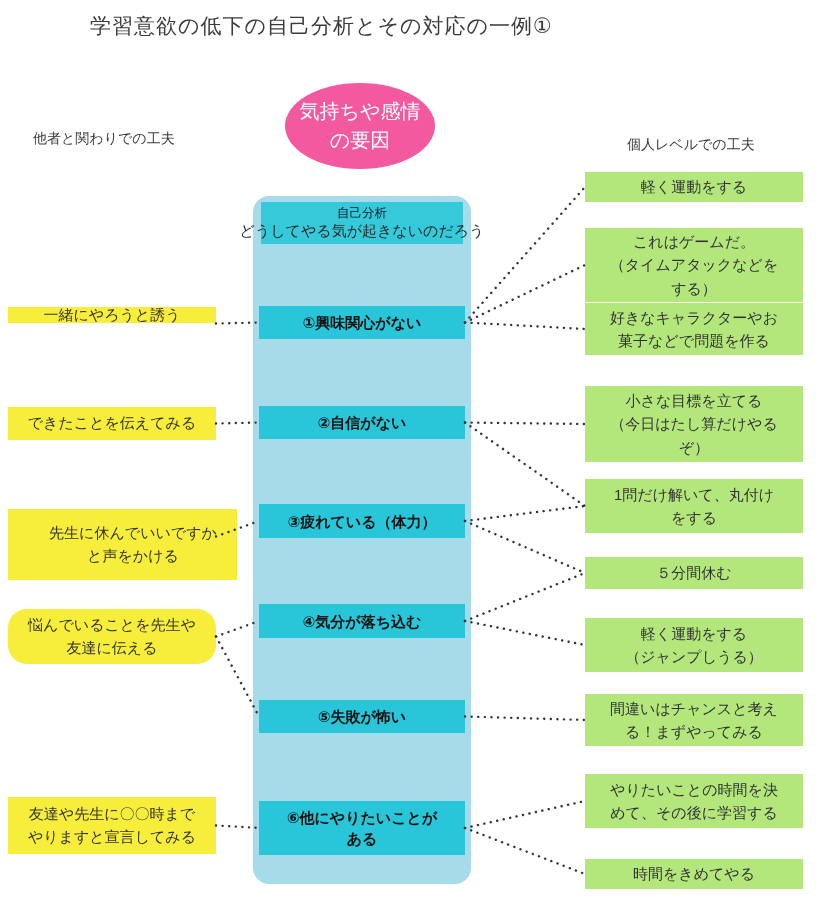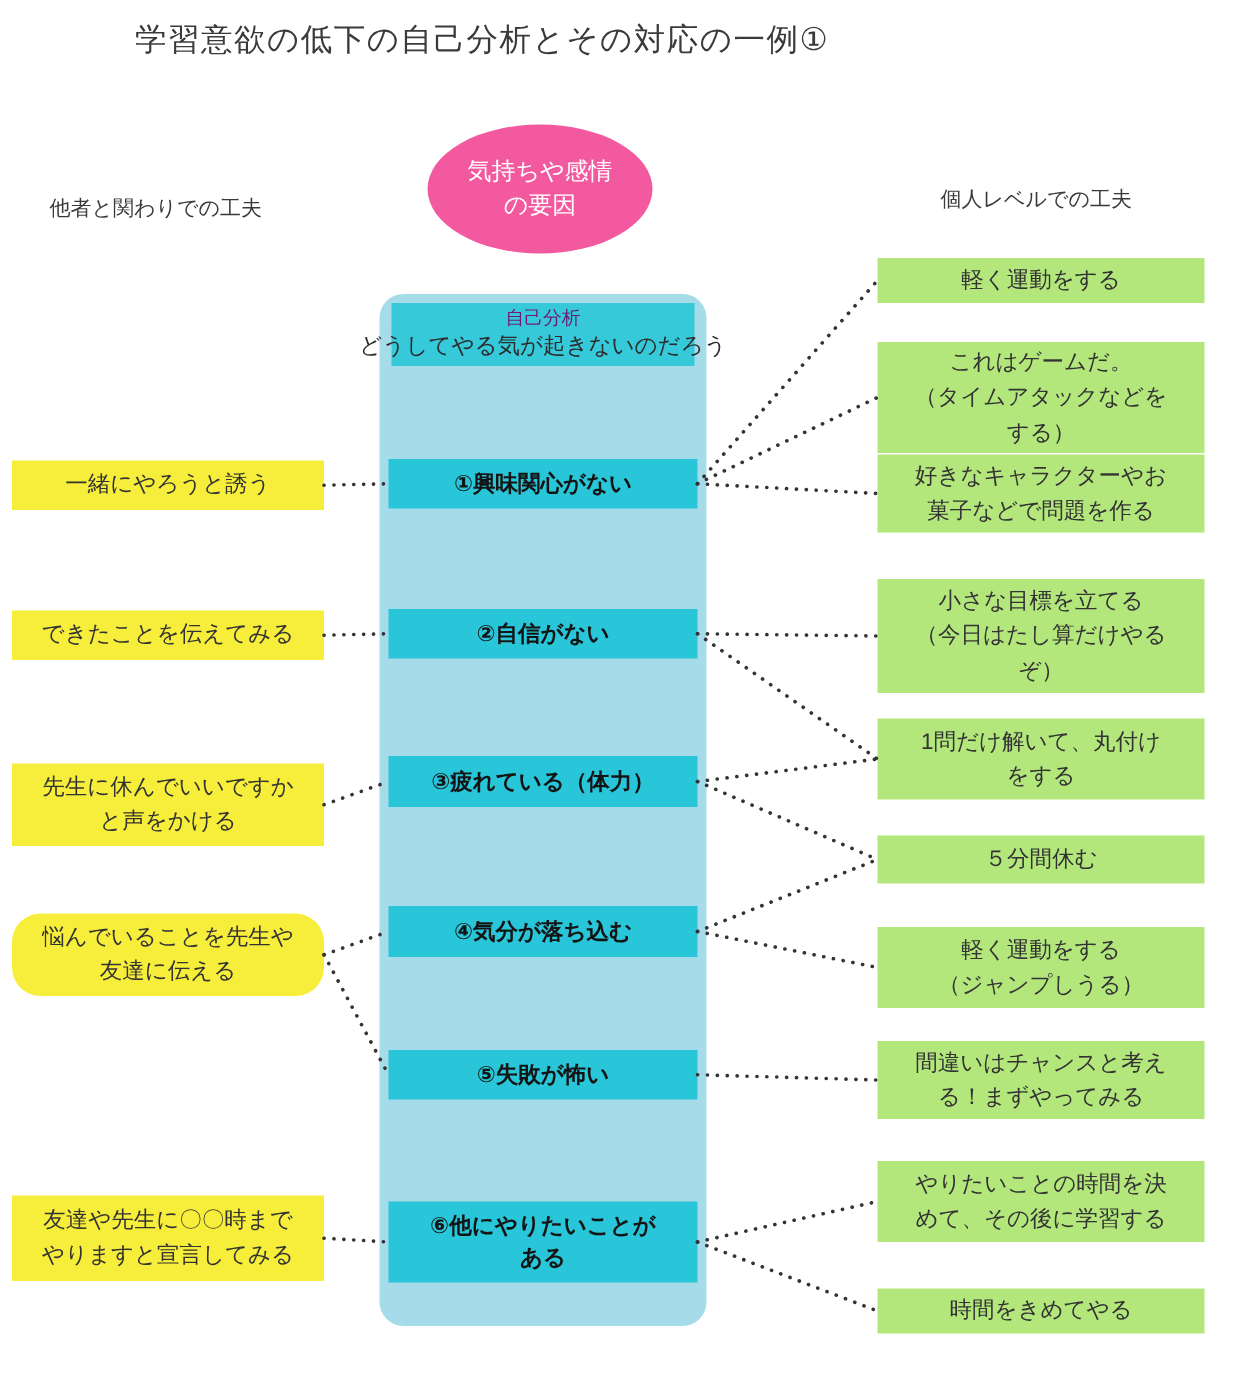--- a/index.html
+++ b/index.html
@@ -2,30 +2,30 @@
 <html><head>
 <meta charset="utf-8">
 <style>
   html,body{margin:0;padding:0;background:#ffffff;}
   body{font-family:"Liberation Sans","DejaVu Sans",sans-serif;color:#333;}
   #canvas{position:relative;width:832px;height:924px;background:#ffffff;overflow:hidden;}
 
   .title{position:absolute;left:90px;top:12px;font-size:21px;letter-spacing:1px;color:#3a3a3a;white-space:nowrap;}
 
   .bubble{position:absolute;left:285px;top:83px;width:150px;height:86px;background:#f2599f;border-radius:50%;
-          display:flex;align-items:center;justify-content:center;text-align:center;color:#ffffff;font-size:16px;
+          display:flex;align-items:center;justify-content:center;text-align:center;color:#ffffff;font-size:20px;
           line-height:1.45;white-space:pre-line;z-index:2;}
 
   .col-label{position:absolute;font-size:14px;color:#3a3a3a;white-space:nowrap;z-index:2;}
 
   .panel{position:absolute;left:253px;top:196px;width:218px;height:688px;background:#a6dcea;border-radius:16px;z-index:1;}
 
   .header-box{position:absolute;left:261px;top:202px;width:202px;height:42px;background:#35c9da;z-index:2;
               display:flex;flex-direction:column;align-items:center;justify-content:center;text-align:center;}
-  .header-title{font-size:12.5px;color:#701a75;line-height:1.3;font-family:Liberation Mono, monospace;}
+  .header-title{font-size:12.5px;color:#0f172a;line-height:1.3;}
   .header-sub{font-size:15px;color:#2b2b2b;line-height:1.3;white-space:nowrap;}
 
   .item{position:absolute;left:259px;width:206px;background:#29c5d8;z-index:2;
         display:flex;align-items:center;justify-content:center;text-align:center;
         font-size:15px;font-weight:bold;color:#141414;line-height:1.4;white-space:pre-line;}
 
   .ybox{position:absolute;left:8px;width:208px;background:#f6ee3a;z-index:2;
         display:flex;align-items:center;justify-content:center;text-align:center;
         font-size:15px;color:#333;line-height:1.5;white-space:pre-line;}
 
@@ -39,40 +39,40 @@
 <body>
 
 <div id="canvas">
 
   <div class="title">学習意欲の低下の自己分析とその対応の一例①</div>
 
   <div class="bubble">気持ちや感情
 の要因</div>
 
   <div class="col-label" style="left:33px;top:130px;">他者と関わりでの工夫</div>
-  <div class="col-label" style="left:627px;top:124px;">個人レベルでの工夫</div>
+  <div class="col-label" style="left:627px;top:136px;">個人レベルでの工夫</div>
 
   <div class="panel"></div>
 
   <div class="header-box">
     <div class="header-title">自己分析</div>
     <div class="header-sub">どうしてやる気が起きないのだろう</div>
   </div>
 
   <div class="item" style="top:306px;height:33px;">①興味関心がない</div>
   <div class="item" style="top:406px;height:33px;">②自信がない</div>
   <div class="item" style="top:504px;height:34px;">③疲れている（体力）</div>
   <div class="item" style="top:604px;height:34px;">④気分が落ち込む</div>
   <div class="item" style="top:700px;height:33px;">⑤失敗が怖い</div>
   <div class="item" style="top:801px;height:54px;">⑥他にやりたいことが
 ある</div>
 
-  <div class="ybox" style="top:307px;height:33px;">一緒にやろうと誘う</div>
+  <div class="ybox" style="top:307px;height:16px;">一緒にやろうと誘う</div>
   <div class="ybox" style="top:407px;height:33px;">できたことを伝えてみる</div>
-  <div class="ybox" style="top:509px;height:55px;">先生に休んでいいですか
+  <div class="ybox" style="top:509px;height:71px;padding-left:21px;">先生に休んでいいですか
 と声をかける</div>
   <div class="ybox" style="top:609px;height:55px;border-radius:19px;">悩んでいることを先生や
 友達に伝える</div>
   <div class="ybox" style="top:797px;height:57px;">友達や先生に〇〇時まで
 やりますと宣言してみる</div>
 
   <div class="gbox" style="top:172px;height:30px;">軽く運動をする</div>
   <div class="gbox" style="top:228px;height:74px;">これはゲームだ。
 （タイムアタックなどを
 する）</div>

